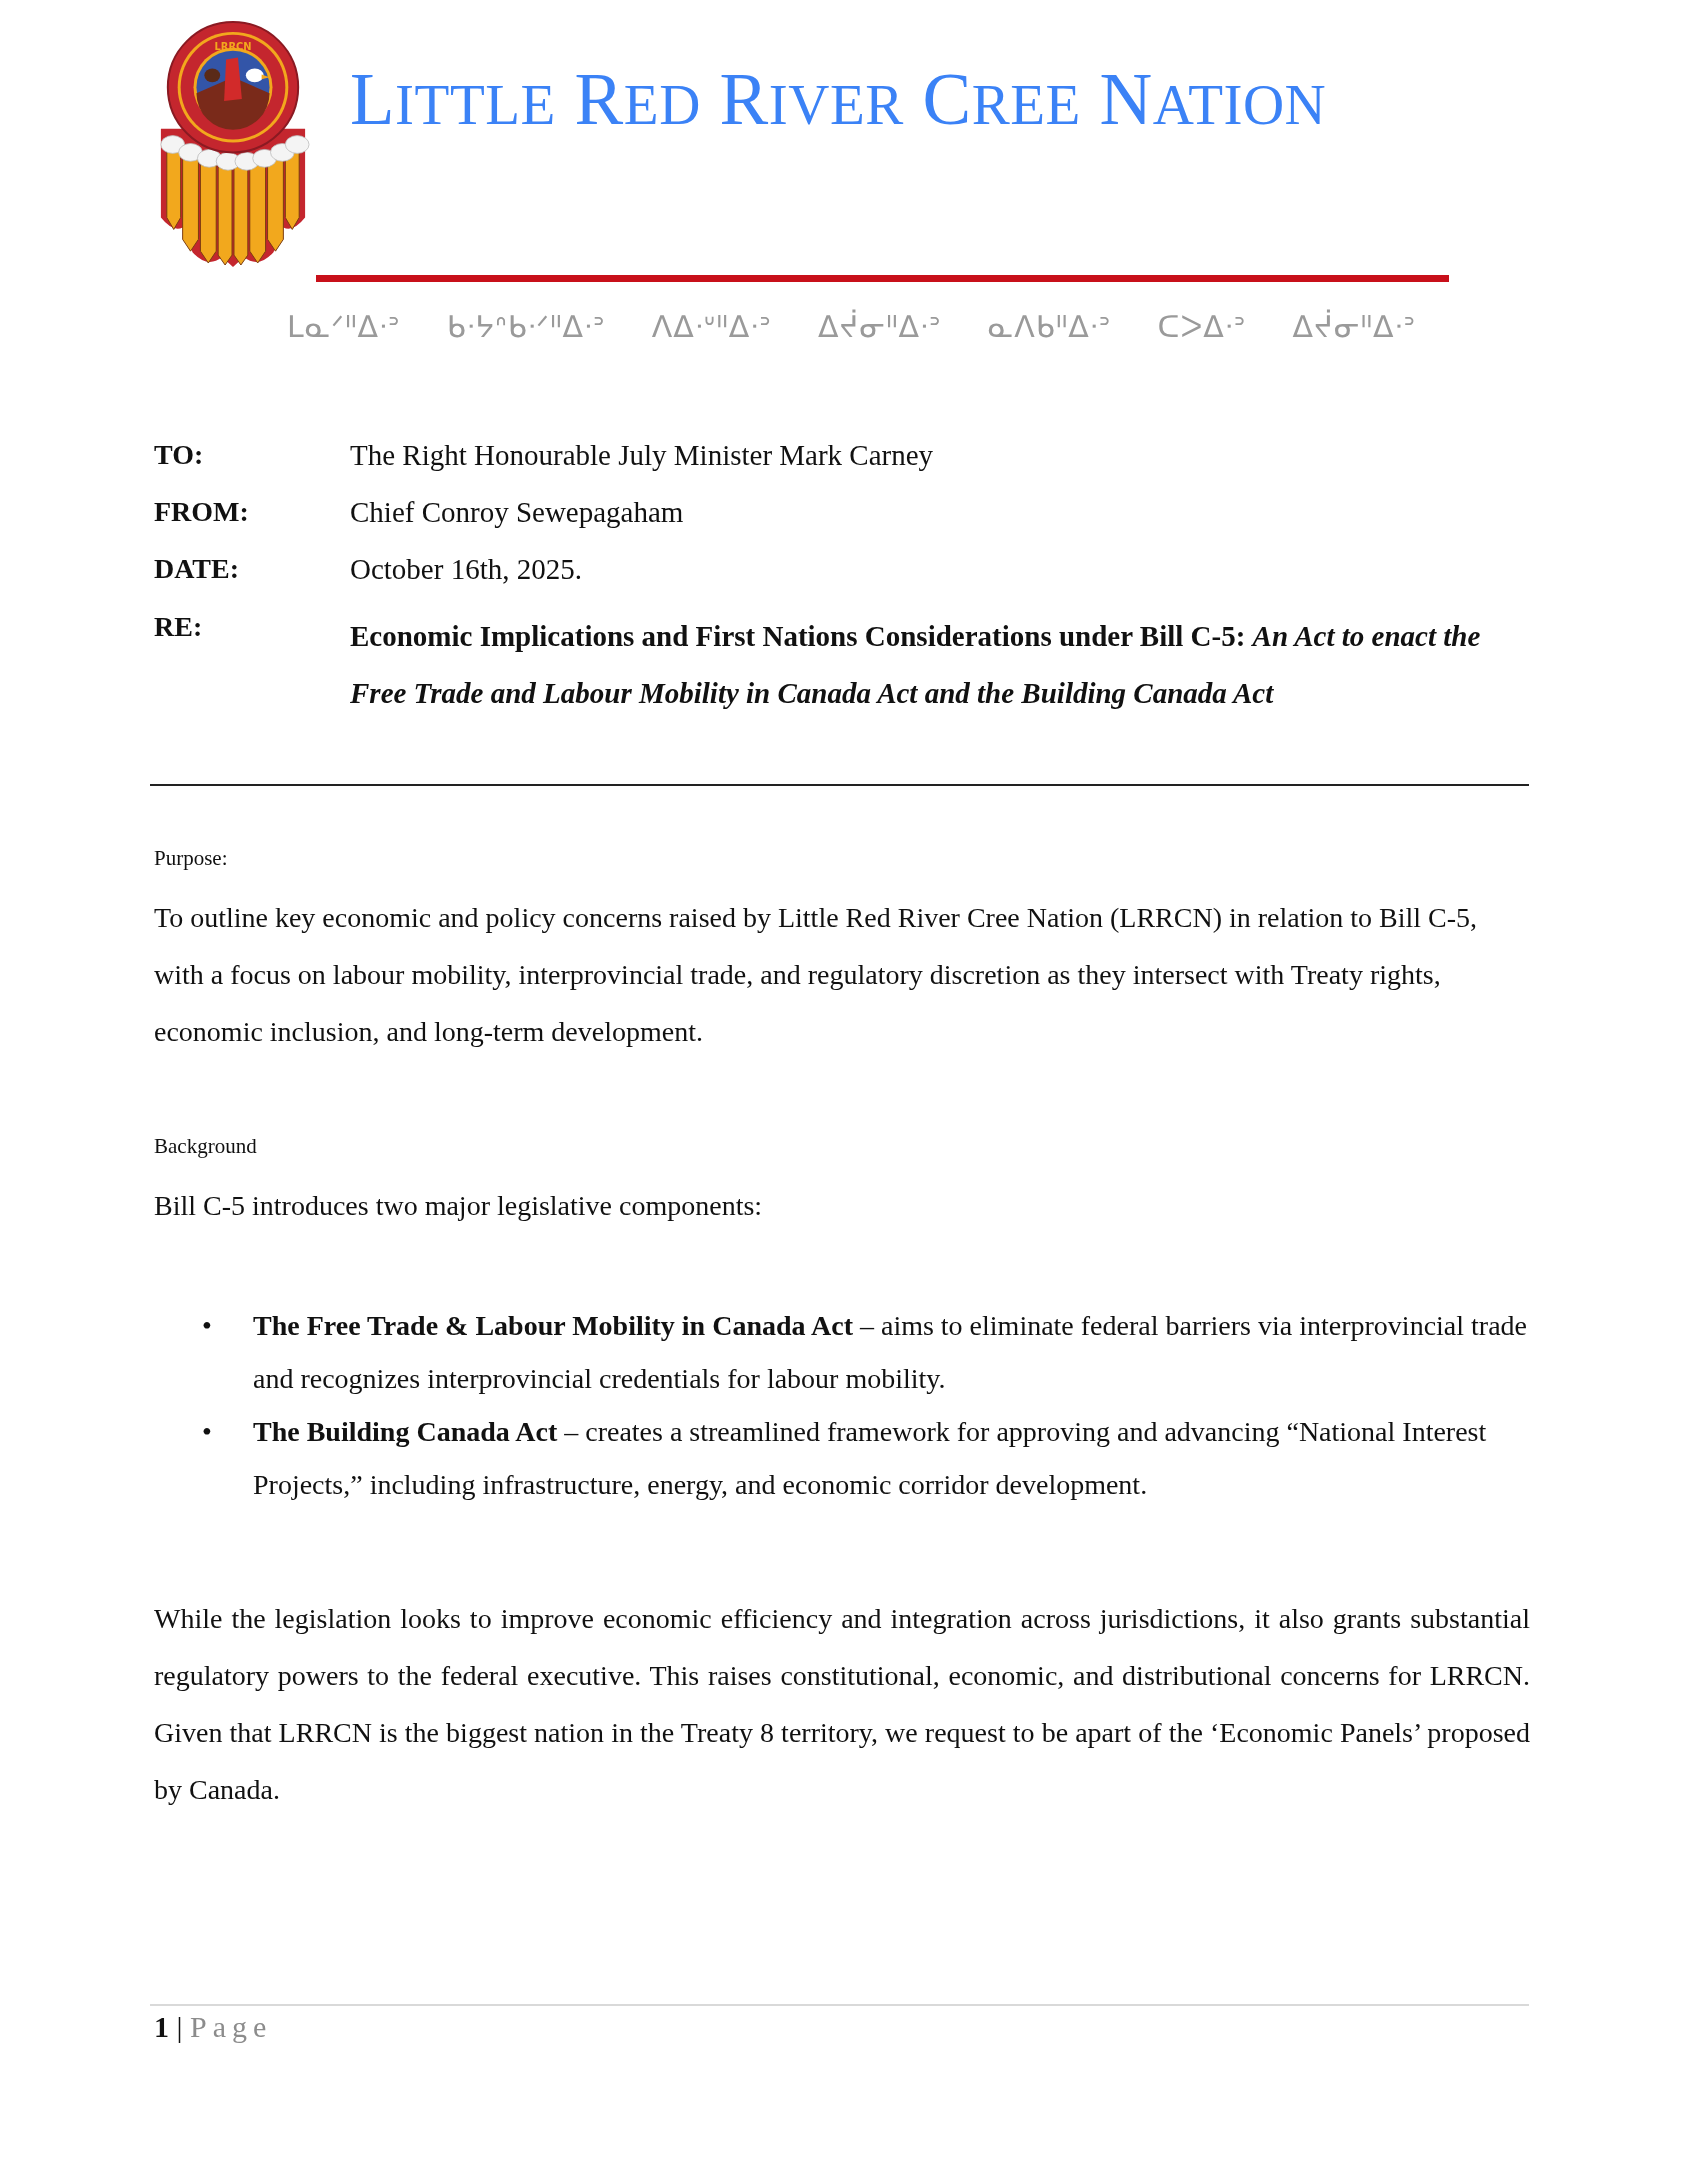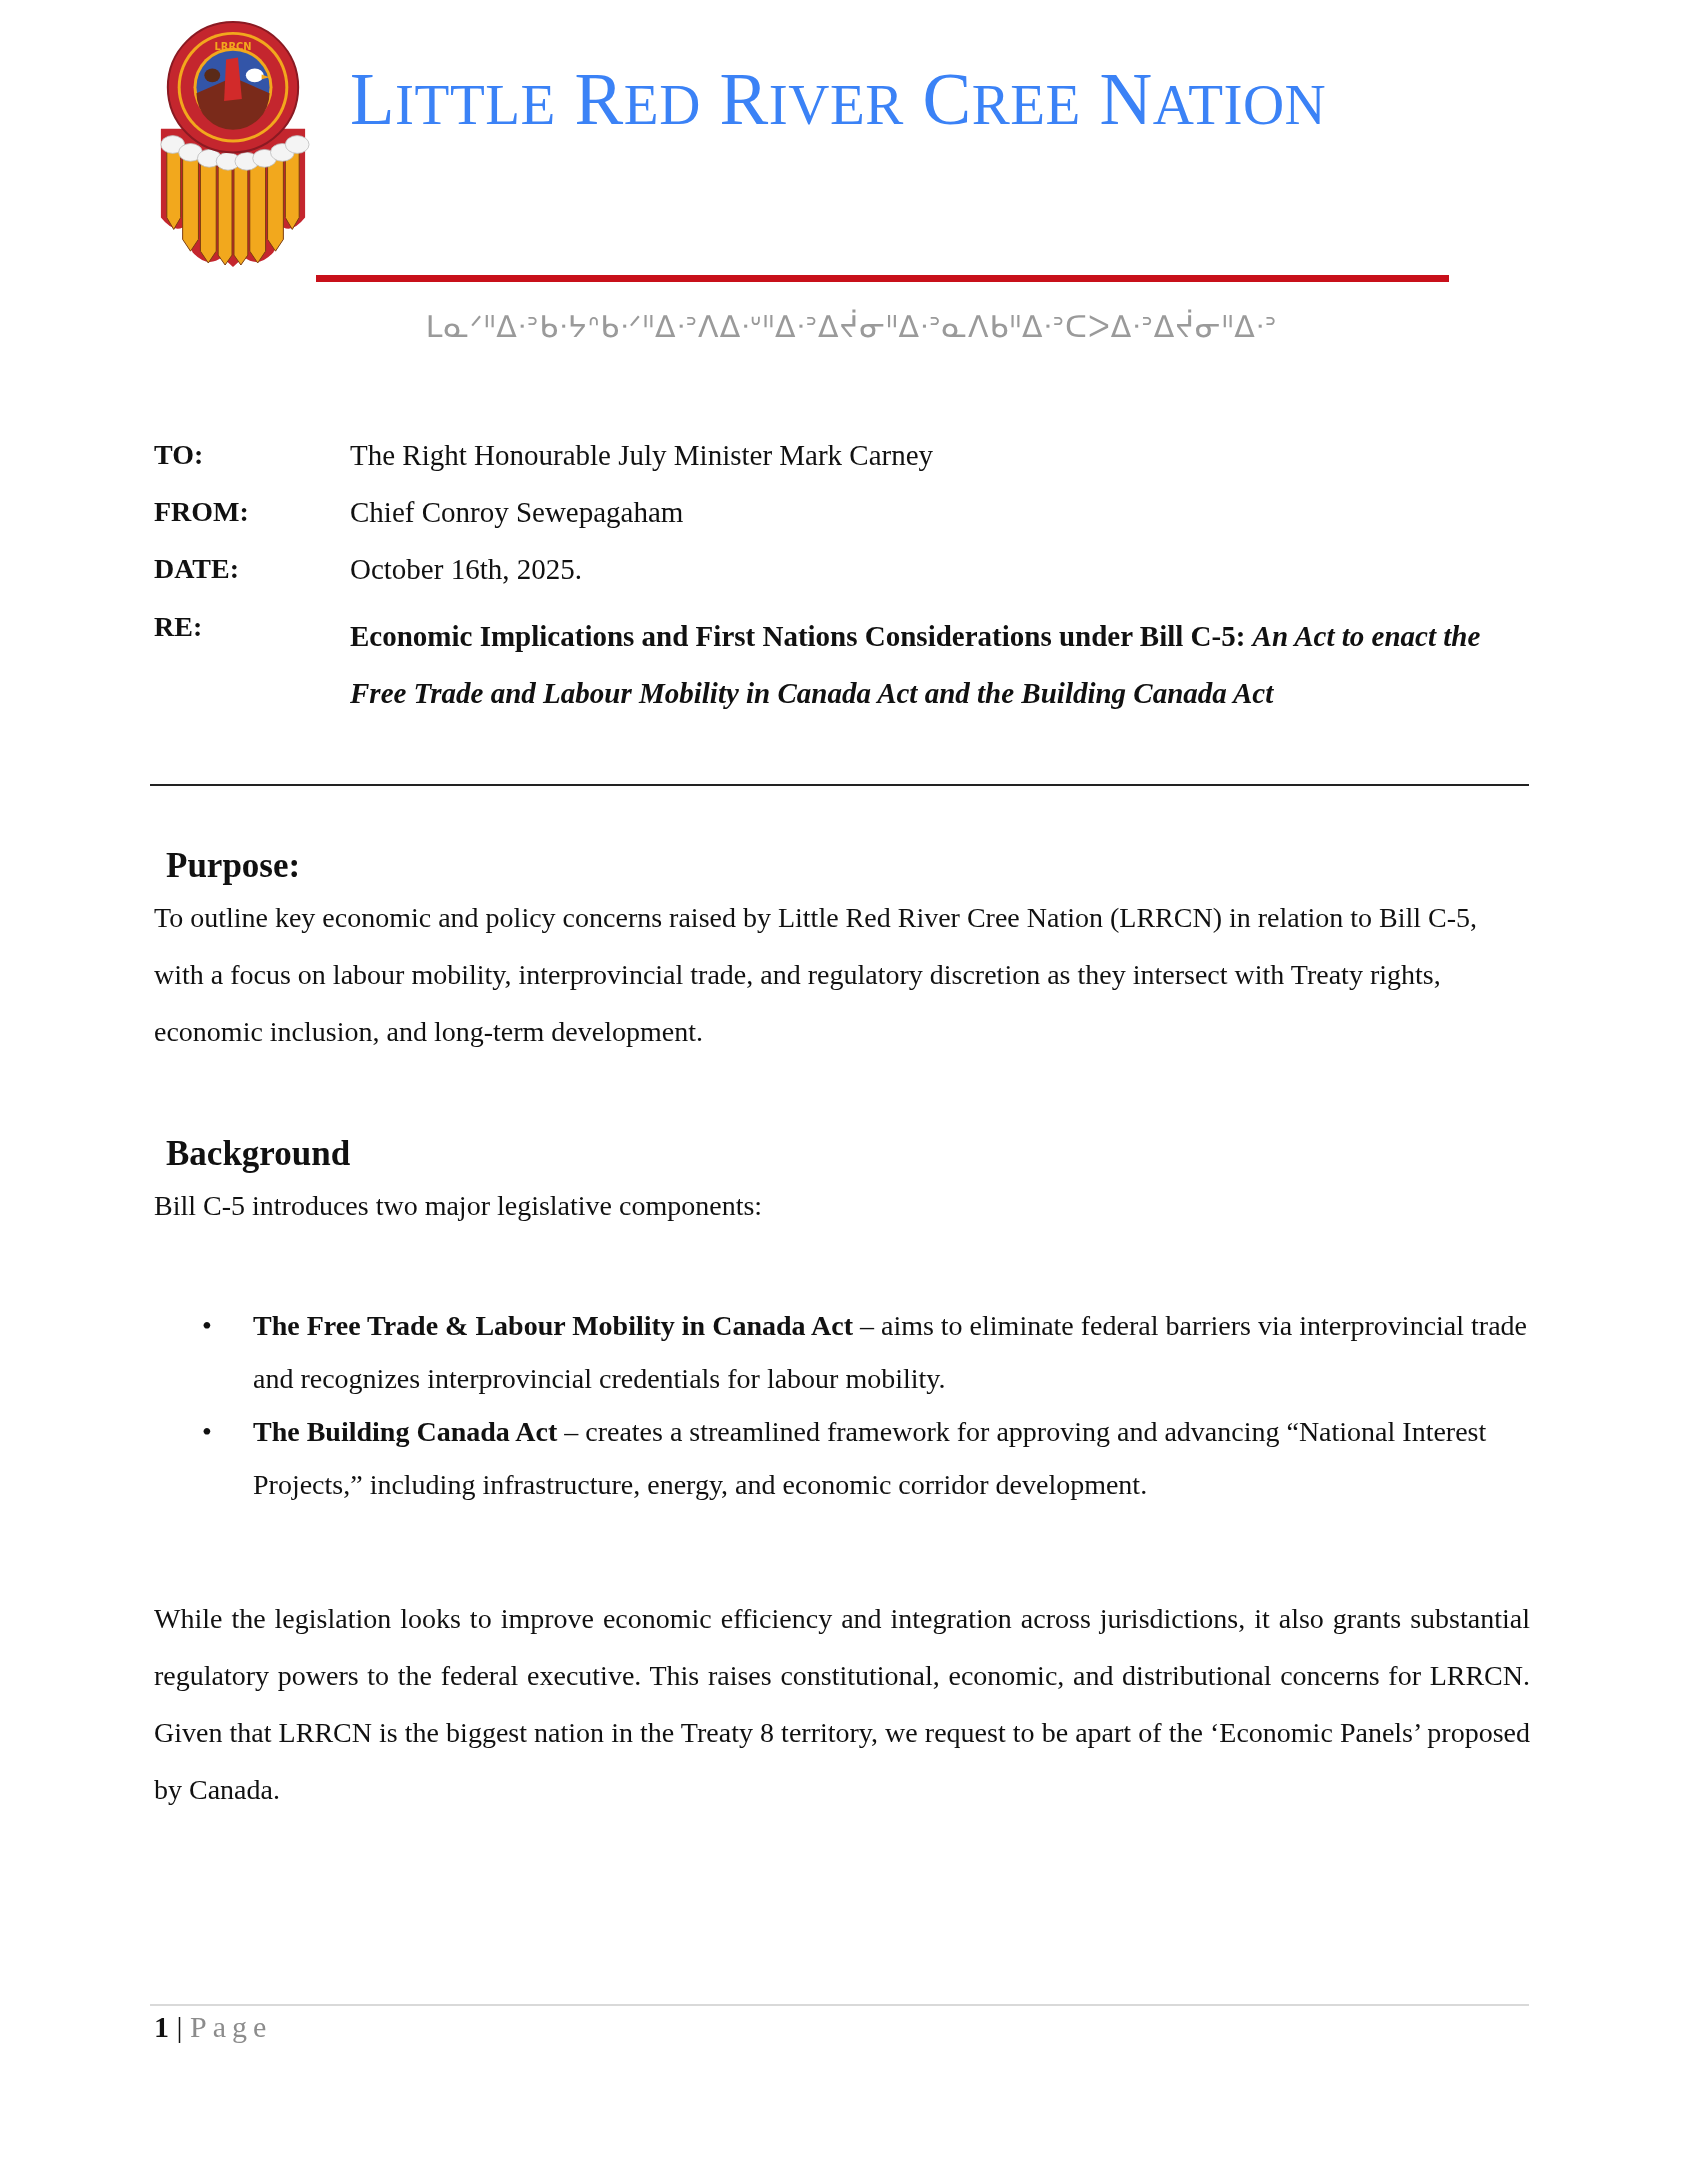--- a/index.html
+++ b/index.html
@@ -4,29 +4,29 @@
 <style>
   html, body { margin: 0; padding: 0; background: #ffffff; }
   body { width: 1683px; height: 2178px; position: relative; overflow: hidden;
          font-family: "DejaVu Serif", serif; color: #111; }
   .abs { position: absolute; }
   .logo { left: 153px; top: 20px; width: 160px; height: 249px; }
   .title { left: 350px; top: 63px; font-family: "Liberation Serif", serif; color: #3b82f6;
            font-size: 73px; line-height: 1; white-space: nowrap; letter-spacing: 0.5px; }
   .title .sc { font-size: 57px; }
   .redline { left: 316px; top: 275px; width: 1133px; height: 7px; background: #c8101a; }
-  .syllabics { top: 309px; left: 287px; width: 1129px; display: flex; justify-content: center;
+  .syllabics { top: 309px; left: 287px; width: 1129px; display: flex; justify-content: space-between;
                font-family: Liberation Sans, sans-serif; font-size: 30px; color: #9a9a9a; letter-spacing: 1px; }
   .memo-label { left: 154px; font-weight: bold; font-size: 28px; font-family: "Liberation Serif", serif; }
   .memo-val { left: 350px; font-size: 29px; font-family: "Liberation Serif", serif; white-space: nowrap; }
   .re-text { left: 350px; top: 608px; width: 1188px; font-size: 29px; line-height: 57px;
              font-family: "Liberation Serif", serif; font-weight: bold; }
   .re-text .it { font-style: italic; }
   .hr { left: 150px; top: 784px; width: 1379px; height: 2px; background: #222; }
-  .heading { left: 166px; font-weight: bold; font-size: 35px; font-family: "Liberation Serif", serif; }
+  .heading { left: 154px; font-weight: normal; font-size: 21px; font-family: "Liberation Serif", serif; }
   .para { left: 154px; width: 1376px; font-size: 28px; line-height: 57px; font-family: "Liberation Serif", serif; }
   .para.justify { text-align: justify; }
   .bullets { left: 198px; top: 1299px; width: 1337px; margin: 0; padding: 0; list-style: none;
              font-family: "Liberation Serif", serif; font-size: 28px; line-height: 53px; }
   .bullets li { position: relative; padding-left: 55px; }
   .bullets li .dot { position: absolute; left: 4px; top: 0; }
   .bullets .b { font-weight: bold; }
   .footer-line { left: 150px; top: 2004px; width: 1379px; height: 2px; background: #d9d9d9; }
   .footer { left: 154px; top: 1992px; font-family: "Liberation Serif", serif; font-size: 30px; white-space: nowrap; }
   .footer .num { font-weight: bold; color: #111; }

